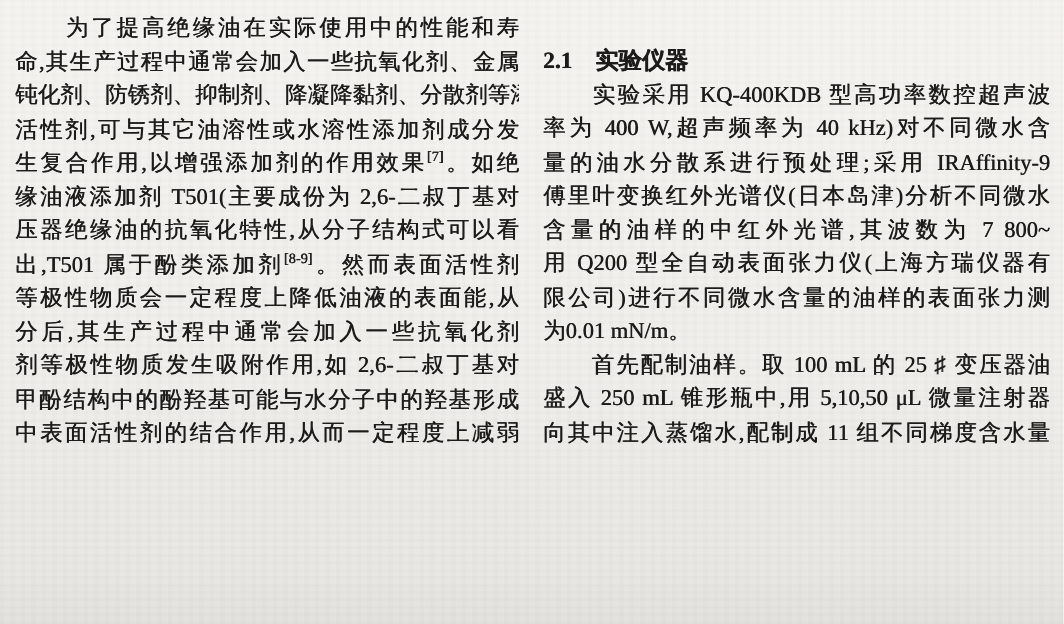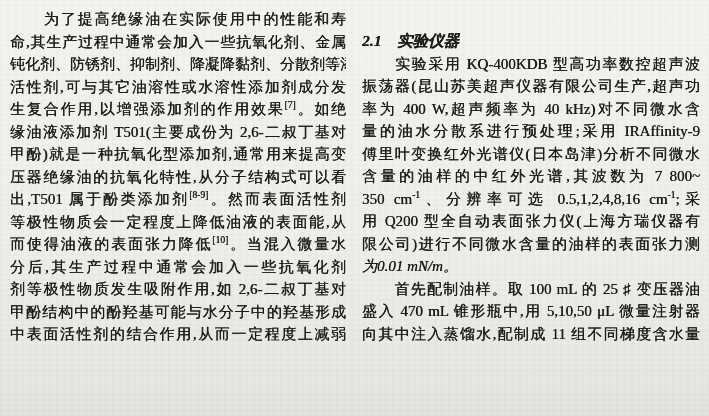--- a/index.html
+++ b/index.html
@@ -33,21 +33,20 @@
     letter-spacing: 0;
     text-align: justify;
     text-align-last: justify;
     overflow: hidden;
     white-space: nowrap;
     text-shadow: 0.35px 0 0 currentColor; 
   }
   .line.no-just {
     text-align: left;
     text-align-last: left;
-    font-style: italic;
   }
   .line.heading {
     font-weight: 700;
     font-size: 15.5px;
   }
   .line sup {
     font-size: 9.5px;
     line-height: 0;
     vertical-align: super;
     letter-spacing: 0;
@@ -57,39 +56,35 @@
 <body>
 
 <div class="page" style="background-color: rgb(240, 239, 235); color: rgb(29, 28, 26);">
   <div class="col col-left" id="col-left">
       <div class="line">　　为了提高绝缘油在实际使用中的性能和寿</div>
       <div class="line">命,其生产过程中通常会加入一些抗氧化剂、金属</div>
       <div class="line">钝化剂、防锈剂、抑制剂、降凝降黏剂、分散剂等添</div>
       <div class="line">活性剂,可与其它油溶性或水溶性添加剂成分发</div>
       <div class="line">生复合作用,以增强添加剂的作用效果<sup>[7]</sup>。如绝</div>
       <div class="line">缘油液添加剂 T501(主要成份为 2,6-二叔丁基对</div>
-      <div class="line">甲酚)就是一种抗氧化型添加剂,通常用来提高变</div>
       <div class="line">压器绝缘油的抗氧化特性,从分子结构式可以看</div>
       <div class="line">出,T501 属于酚类添加剂<sup>[8-9]</sup>。然而表面活性剂</div>
       <div class="line">等极性物质会一定程度上降低油液的表面能,从</div>
-      <div class="line">而使得油液的表面张力降低<sup>[10]</sup>。当混入微量水</div>
       <div class="line">分后,其生产过程中通常会加入一些抗氧化剂</div>
       <div class="line">剂等极性物质发生吸附作用,如 2,6-二叔丁基对</div>
       <div class="line">甲酚结构中的酚羟基可能与水分子中的羟基形成</div>
       <div class="line">中表面活性剂的结合作用,从而一定程度上减弱</div>
     </div>
   <div class="col col-right" id="col-right">
       <div class="line heading no-just">2.1　实验仪器</div>
       <div class="line">　　实验采用 KQ-400KDB 型高功率数控超声波</div>
-      <div class="line">振荡器(昆山苏美超声仪器有限公司生产,超声功</div>
       <div class="line">率为 400 W,超声频率为 40 kHz)对不同微水含</div>
       <div class="line">量的油水分散系进行预处理;采用 IRAffinity-9</div>
       <div class="line">傅里叶变换红外光谱仪(日本岛津)分析不同微水</div>
       <div class="line">含量的油样的中红外光谱,其波数为 7 800~</div>
-      <div class="line">350 cm<sup>-1</sup>、分辨率可选 0.5,1,2,4,8,16 cm<sup>-1</sup>;采</div>
       <div class="line">用 Q200 型全自动表面张力仪(上海方瑞仪器有</div>
       <div class="line">限公司)进行不同微水含量的油样的表面张力测</div>
       <div class="line no-just">为0.01 mN/m。</div>
       <div class="line">　　首先配制油样。取 100 mL 的 25 ♯ 变压器油</div>
-      <div class="line">盛入 470 mL 锥形瓶中,用 5,10,50 μL 微量注射器</div>
+      <div class="line">盛入 250 mL 锥形瓶中,用 5,10,50 μL 微量注射器</div>
       <div class="line">向其中注入蒸馏水,配制成 11 组不同梯度含水量</div>
     </div>
 </div>
 
 </body></html>

